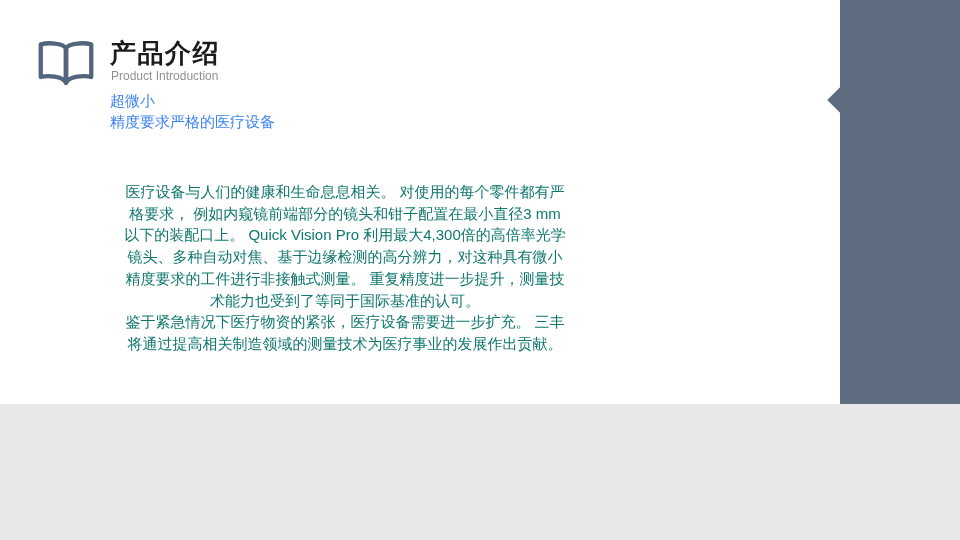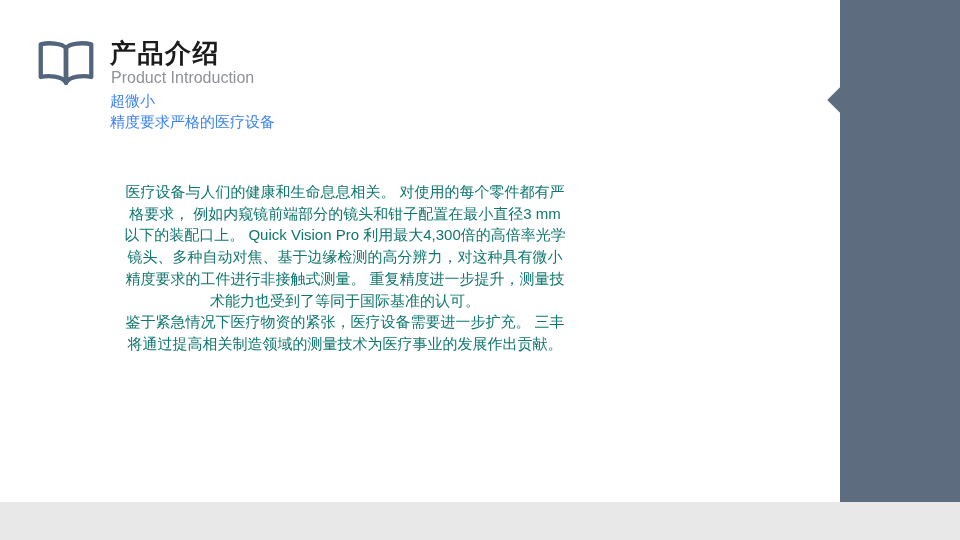--- a/index.html
+++ b/index.html
@@ -1,20 +1,20 @@
 <!DOCTYPE html>
 <html><head>
 <meta charset="utf-8">
 <style>
   * { margin: 0; padding: 0; box-sizing: border-box; }
   html, body { background: #e8e8e8; }
   .slide {
     position: relative;
     width: 960px;
-    height: 502px;
+    height: 404px;
     background: #ffffff;
     overflow: hidden;
     font-family: "Liberation Sans", sans-serif;
   }
   .sidebar {
     position: absolute;
     left: 840px;
     top: 0;
     width: 120px;
     height: 540px;
@@ -43,21 +43,21 @@
     font-size: 26px;
     font-weight: bold;
     letter-spacing: 1.5px;
     color: #1B1B1B;
     white-space: nowrap;
   }
   .subtitle {
     position: absolute;
     left: 111px;
     top: 69px;
-    font-size: 16px;
+    font-size: 12px;
     color: #8E9196;
     white-space: nowrap;
     text-align: center;
   }
   .section-heading {
     position: absolute;
     left: 110px;
     top: 90px;
     font-size: 15px;
     line-height: 21px;

